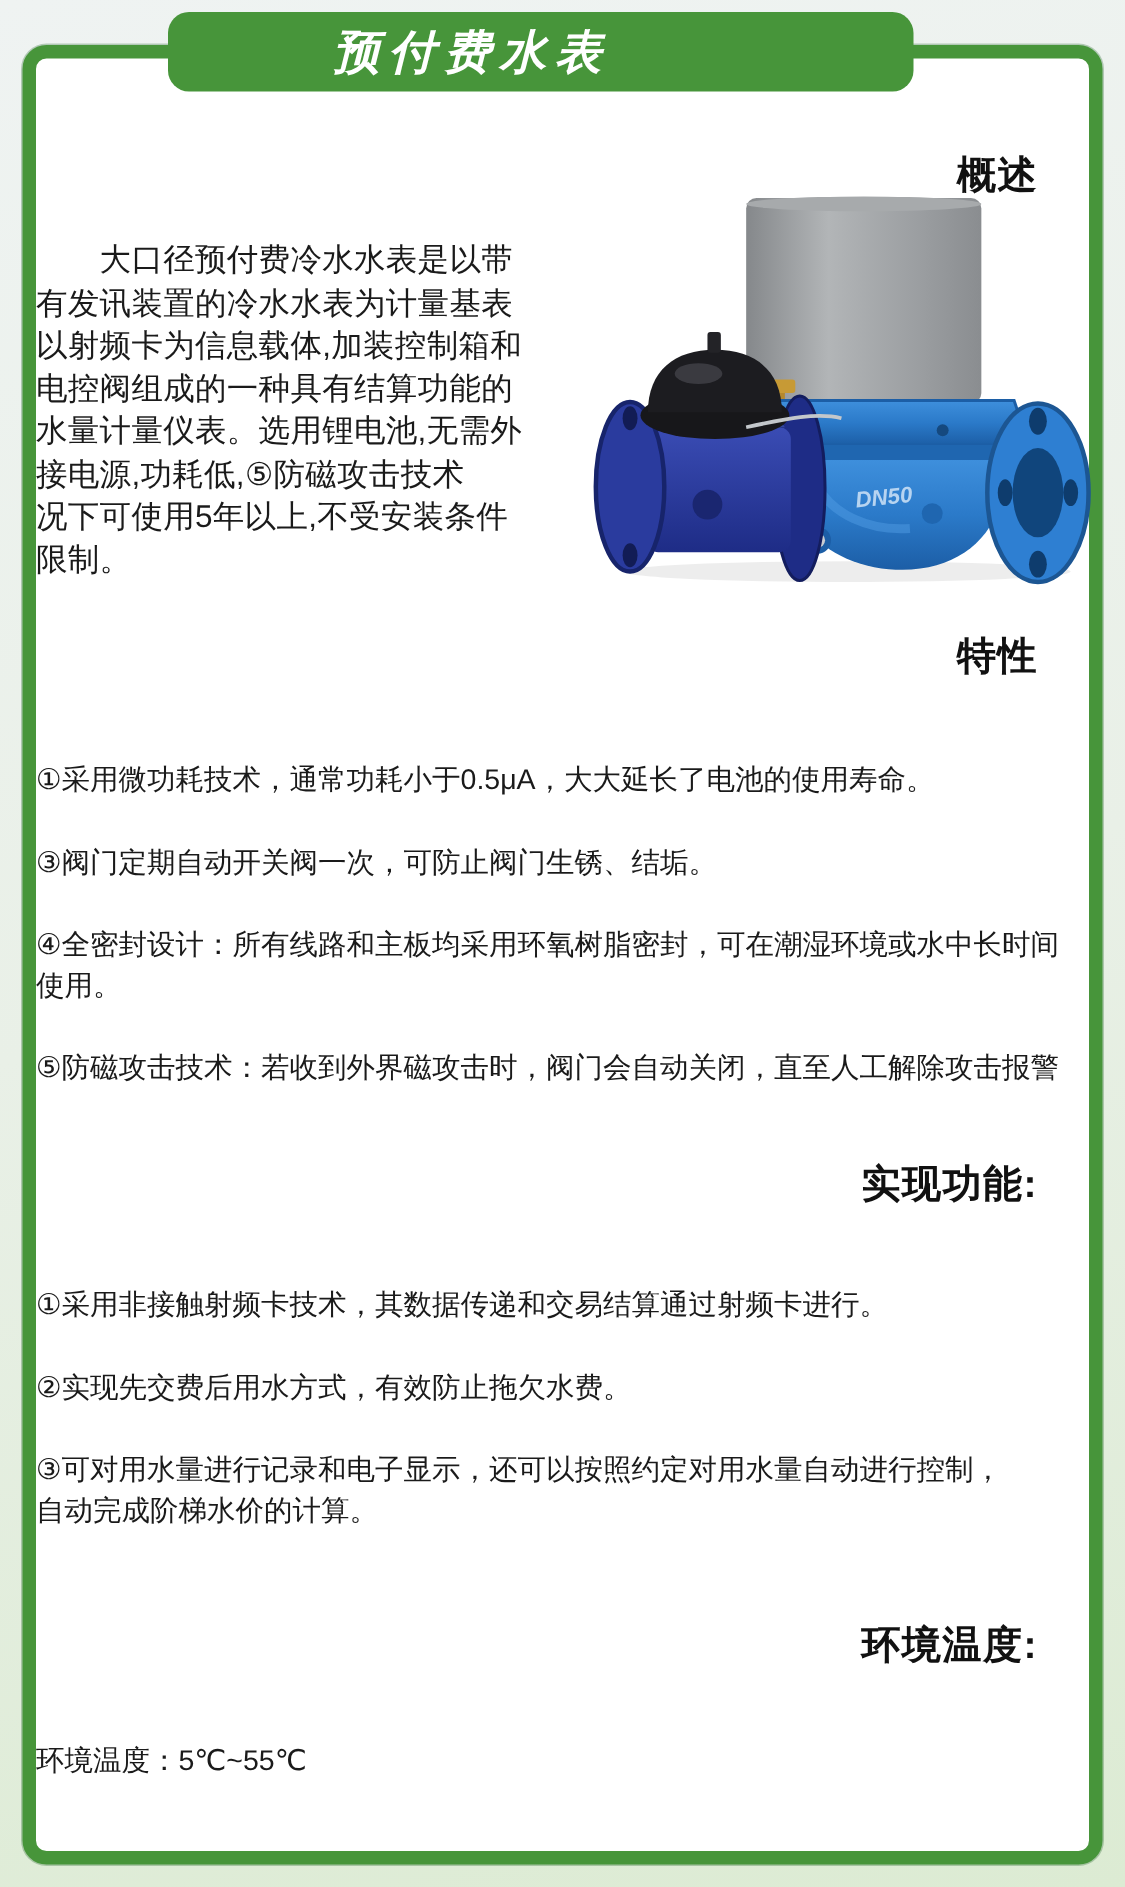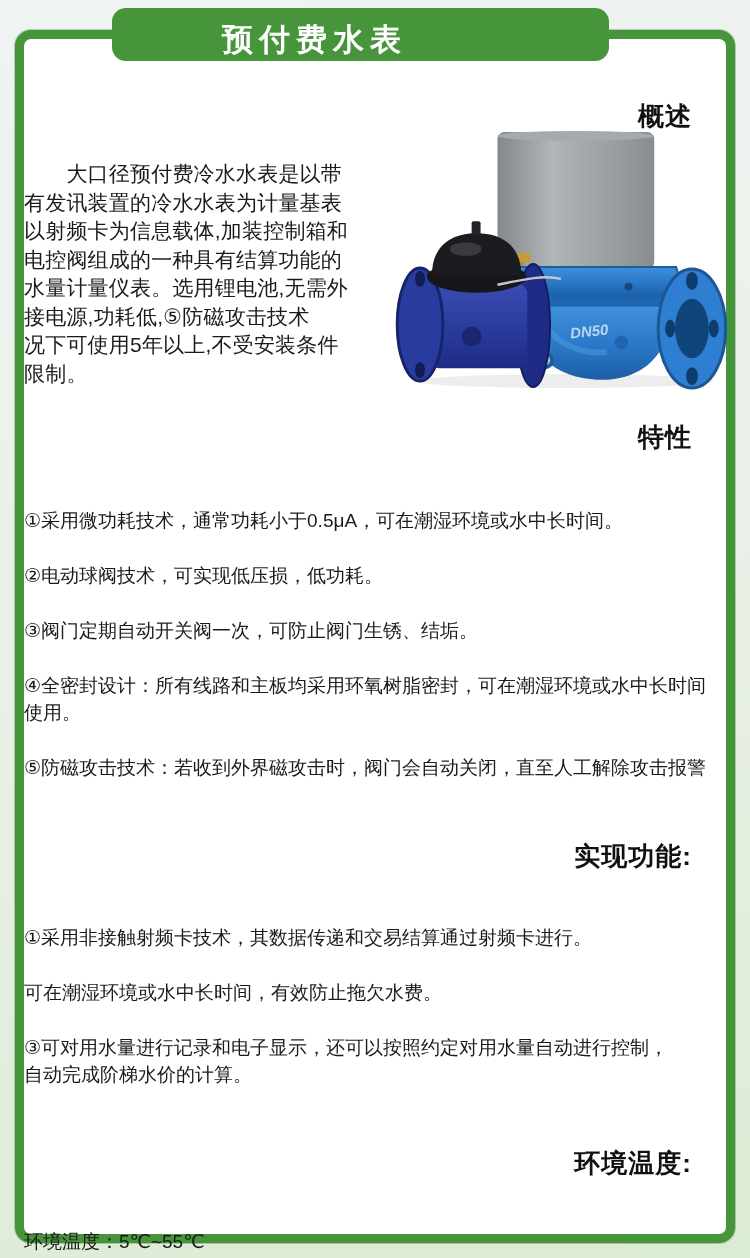--- a/index.html
+++ b/index.html
@@ -12,39 +12,39 @@
   .card {
     position:absolute; left:15px; top:30px; width:720px; height:1213px;
     box-sizing:border-box; background:#ffffff;
     border:9px solid #47953a; border-radius:16px;
     box-shadow:0 0 0 1px rgba(23,94,30,0.28);
     z-index:1;
   }
   .banner {
     position:absolute; left:112px; top:8px; width:497px; height:53px;
     box-sizing:border-box; background:#47953a; border-radius:14px; z-index:3;
-    display:flex; align-items:flex-end; justify-content:center; padding-right:92px;
-    color:#ffffff; font-size:31px; font-weight:bold; letter-spacing:6px;
+    display:flex; align-items:center; justify-content:center; padding-right:92px;
+    color:#ffffff; font-size:31px; font-weight:bold; letter-spacing:6px;font-style:italic;
   }
   .content {
     position:absolute; left:24px; top:39px; width:668px; z-index:2;
   }
   h2 { margin:0; font-size:26px; font-weight:700; color:#111; letter-spacing:1px;text-align:right; }
   #h-overview { margin-top:60px; }
   .overview-row { display:flex; margin-top:26px; }
   .para {
     flex:none; width:352px; font-size:21px; line-height:28.5px;
     white-space:pre-line; letter-spacing:0.2px;
   }
   .photo-wrap { flex:1; display:flex; justify-content:flex-end; margin-top:-30px; }
   .photo-wrap svg { flex:none; margin-right:-8px; }
   #h-features { margin-top:30px;padding-left:24px; }
   .list { font-size:19px; line-height:27.5px; white-space:pre-line; color:#1a1a1a; }
   .features { margin-top:24px; margin-right:-18px; }
-  #h-functions { margin-top:30px; }
+  #h-functions { margin-top:18px; }
   .functions { margin-top:22px; }
   #h-conditions { margin-top:30px; }
   .conditions { margin-top:18px; line-height:28.5px; }
 </style>
 </head>
 <body>
 
 <div class="stage">
   <div class="card"></div>
   <div class="banner">
@@ -133,32 +133,31 @@
           <ellipse cx="90" cy="120" rx="16" ry="7" fill="#3a3a40"></ellipse>
           <rect x="96" y="92" width="9" height="14" rx="2" fill="#232327"></rect>
 
           <path d="M122,156 C 150,150 170,146 186,150" fill="none" stroke="#c3c7cb" stroke-width="2.5"></path>
         </svg>
       </div>
     </div>
 
     <h2 id="h-features">特性</h2>
     <div class="list features">
-      <div class="list-item">①采用微功耗技术，通常功耗小于0.5μA，可在潮湿环境或水中长时间。</div>
-      <div class="list-item">②电动球阀技术，可实现低压损，低功耗。</div>
+      <div class="list-item">①采用微功耗技术，通常功耗小于0.5μA，大大延长了电池的使用寿命。</div>
       <div class="list-item">③阀门定期自动开关阀一次，可防止阀门生锈、结垢。</div>
       <div class="list-item">④全密封设计：所有线路和主板均采用环氧树脂密封，可在潮湿环境或水中长时间
 使用。</div>
       <div class="list-item">⑤防磁攻击技术：若收到外界磁攻击时，阀门会自动关闭，直至人工解除攻击报警</div>
     </div>
 
     <h2 id="h-functions">实现功能:</h2>
     <div class="list functions">
       <div class="list-item">①采用非接触射频卡技术，其数据传递和交易结算通过射频卡进行。</div>
-      <div class="list-item">可在潮湿环境或水中长时间，有效防止拖欠水费。</div>
+      <div class="list-item">②实现先交费后用水方式，有效防止拖欠水费。</div>
       <div class="list-item">③可对用水量进行记录和电子显示，还可以按照约定对用水量自动进行控制，
 自动完成阶梯水价的计算。</div>
     </div>
 
     <h2 id="h-conditions">环境温度:</h2>
     <div class="list conditions">
       <div class="list-item">环境温度：5℃~55℃</div>
       
       
       

